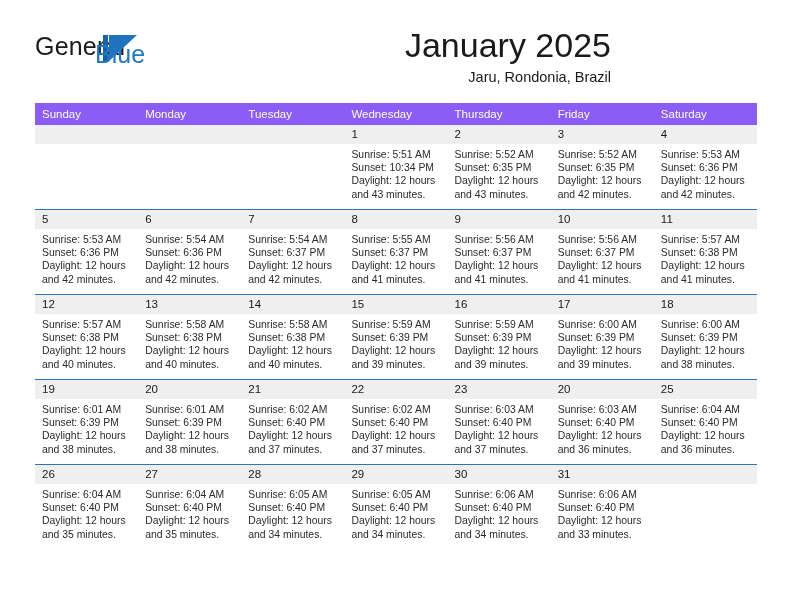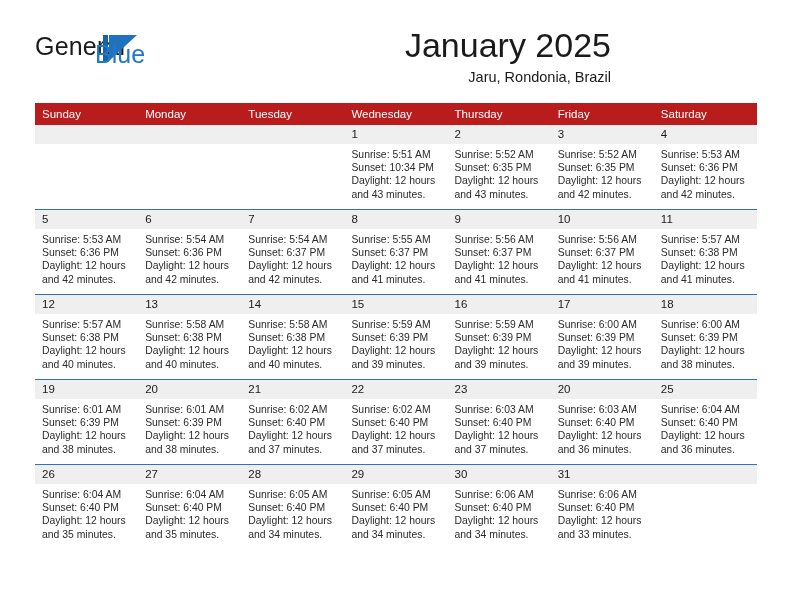--- a/index.html
+++ b/index.html
@@ -94,21 +94,21 @@
   
   .cal {
     position: absolute;
     left: 35px;
     top: 103px;
     width: 722px;
     border-collapse: collapse;
     table-layout: fixed;
   }
   .cal th {
-    background: #b91c1c;
+    background: #8b5cf6;
     color: #ffffff;
     font-size: 11.5px;
     font-weight: normal;
     text-align: left;
     padding: 5px 0 5px 7px;
     height: 12px;
     border: none;
   }
   .cal td {
     vertical-align: top;

